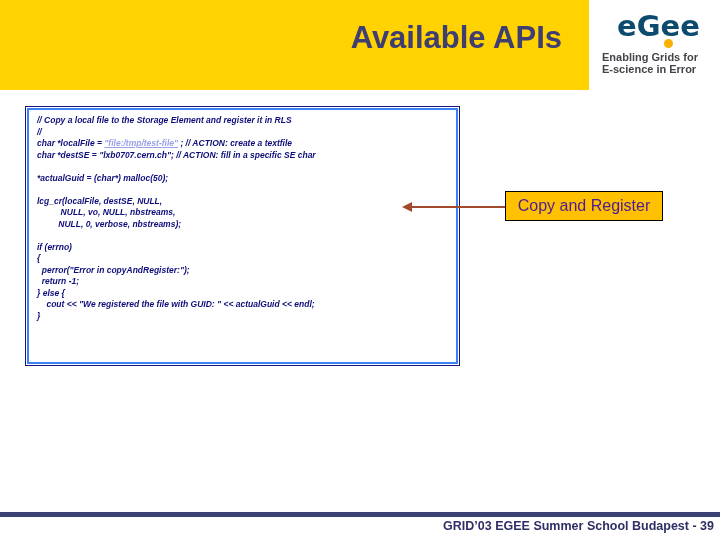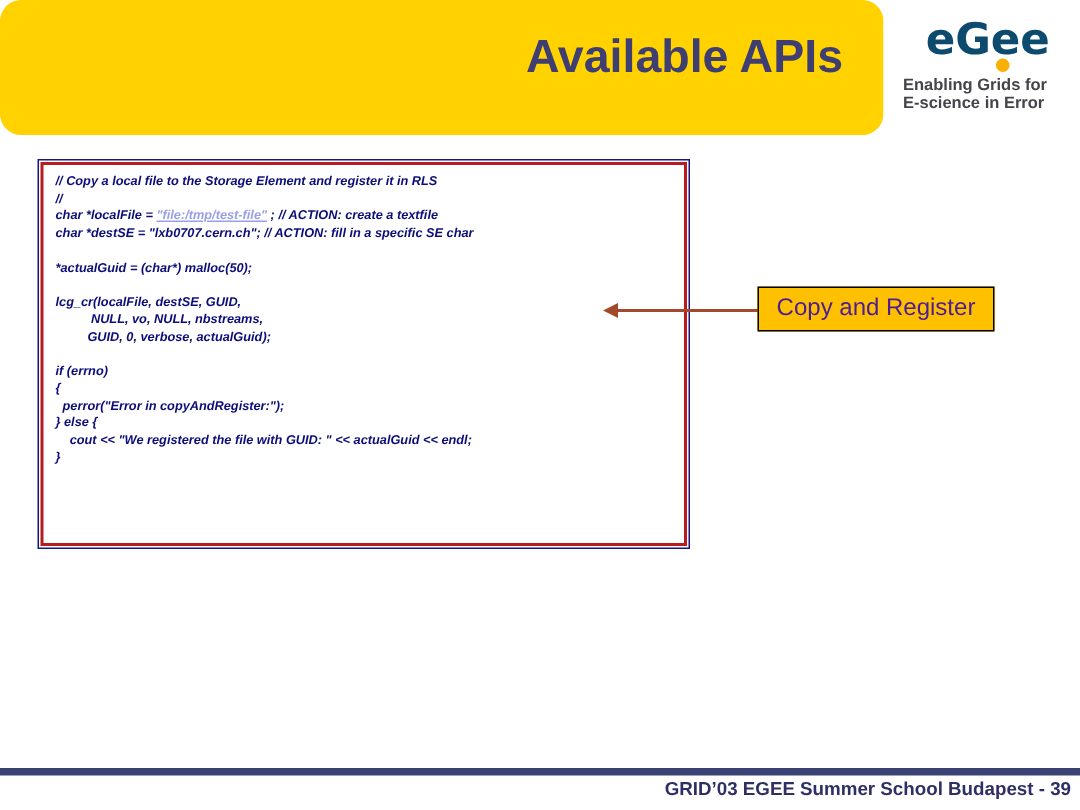--- a/index.html
+++ b/index.html
@@ -5,21 +5,20 @@
   html,body{margin:0;padding:0;}
   body{
     width:720px;height:540px;position:relative;overflow:hidden;
     background:#ffffff;font-family:"Liberation Sans",sans-serif;
   }
 
   
   .header-band{
     position:absolute;left:0;top:0;width:589px;height:90px;
     background:#FFD200;
-    border-radius:14px;
   }
   .slide-title{
     position:absolute;right:27px;top:22px;margin:0;
     font-size:31px;font-weight:bold;color:#3E3E72;line-height:1;
     letter-spacing:0px;
   }
   .logo-box{
     position:absolute;left:589px;top:0;width:131px;height:97px;
     background:#ffffff;
   }
@@ -36,21 +35,21 @@
   .logo-tagline{
     position:absolute;left:13px;top:51px;
     font-size:11px;font-weight:bold;color:#44444A;line-height:12px;
     white-space:nowrap;
   }
 
   
   .code-panel{
     position:absolute;left:27px;top:108px;width:431px;height:256px;
     box-sizing:border-box;background:#ffffff;
-    border:2px solid #b91c1c;
+    border:2px solid #3b82f6;
     box-shadow:0 0 0 1px #ffffff, 0 0 0 2px #16167C;
     padding:5px 4px 0 8px;
   }
   .code-line{
     height:11.5px;white-space:pre;overflow:visible;
     font-family:"Liberation Sans",sans-serif;
     font-size:8.5px;font-weight:bold;font-style:italic;
     color:#0D0D7A;line-height:11.5px;
   }
   .code-link{
@@ -95,27 +94,28 @@
 </div>
 
 <div class="code-panel">
   <div class="code-line">// Copy a local file to the Storage Element and register it in RLS</div>
   <div class="code-line">//</div>
   <div class="code-line"><span>char *localFile = </span><a class="code-link">"file:/tmp/test-file"</a><span> ; // ACTION: create a textfile</span></div>
   <div class="code-line">char *destSE = "lxb0707.cern.ch"; // ACTION: fill in a specific SE char</div>
   <div class="code-line"></div>
   <div class="code-line">*actualGuid = (char*) malloc(50);</div>
   <div class="code-line"></div>
-  <div class="code-line">lcg_cr(localFile, destSE, GUID,</div>
+  <div class="code-line">lcg_cr(localFile, destSE, NULL,</div>
   <div class="code-line">          NULL, vo, NULL, nbstreams,</div>
-  <div class="code-line">         GUID, 0, verbose, actualGuid);</div>
+  <div class="code-line">         NULL, 0, verbose, nbstreams);</div>
   <div class="code-line"></div>
   <div class="code-line">if (errno)</div>
   <div class="code-line">{</div>
   <div class="code-line">  perror("Error in copyAndRegister:");</div>
+  <div class="code-line">  return -1;</div>
   <div class="code-line">} else {</div>
   <div class="code-line">    cout &lt;&lt; "We registered the file with GUID: " &lt;&lt; actualGuid &lt;&lt; endl;</div>
   <div class="code-line">}</div>
 </div>
 
 <svg class="callout-arrow" width="106" height="18" viewBox="0 0 106 18">
   <line x1="105" y1="9" x2="9" y2="9" stroke="#A34A2E" stroke-width="2"></line>
   <polygon points="1,9 11,4 11,14" fill="#A34A2E"></polygon>
 </svg>
 

